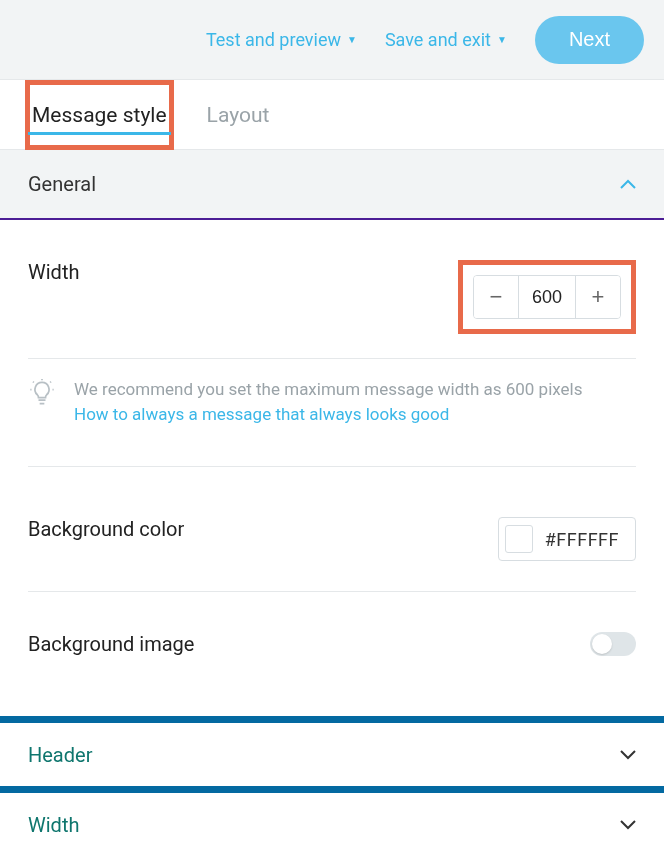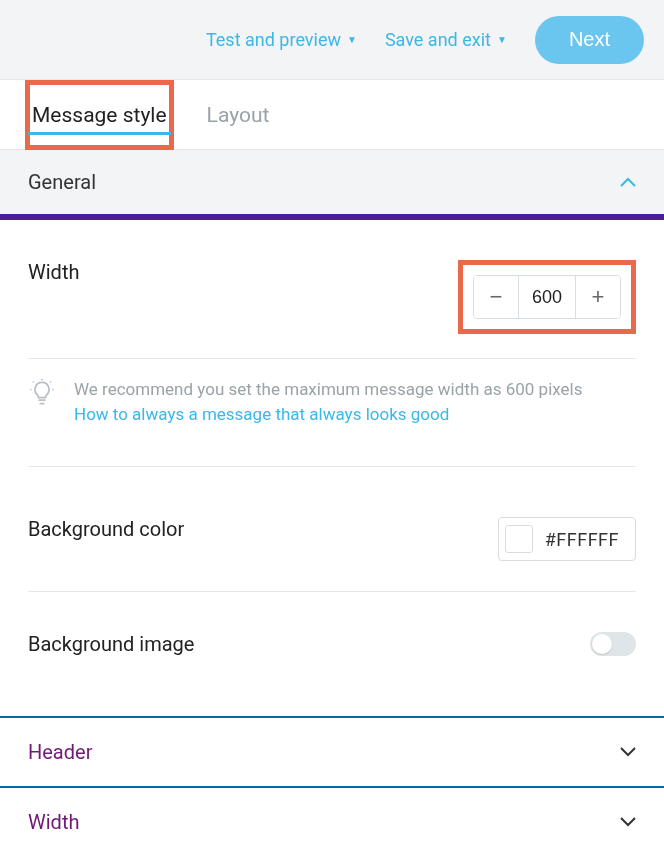--- a/index.html
+++ b/index.html
@@ -74,43 +74,43 @@
     background: #3bb7e8;
   }
   .tab.highlighted-outline {
     outline: 5px solid #e86a4a;
     outline-offset: -2px;
   }
 
   
   .acc-header {
     background: #f2f4f5;
-    border-bottom: 6px solid #4c1d95;
+    border-bottom: 2px solid #4c1d95;
     height: 70px;
     display: flex;
     align-items: center;
     justify-content: space-between;
     padding: 0 28px;
     font-size: 20px;
     color: #333;
     cursor: pointer;
   }
   .acc-header .chevron {
     color: #3bb7e8;
     font-size: 14px;
   }
   .acc-collapsed {
     height: 70px;
     display: flex;
     align-items: center;
     justify-content: space-between;
     padding: 0 28px;
     font-size: 20px;
-    color: #701a75;
-    border-top: 2px solid #0369a1;
+    color: #0f766e;
+    border-top: 7px solid #0369a1;
     cursor: pointer;
   }
   .acc-collapsed .chevron {
     color: #555;
     font-size: 14px;
   }
 
   .content {
     padding: 0 28px;
   }

